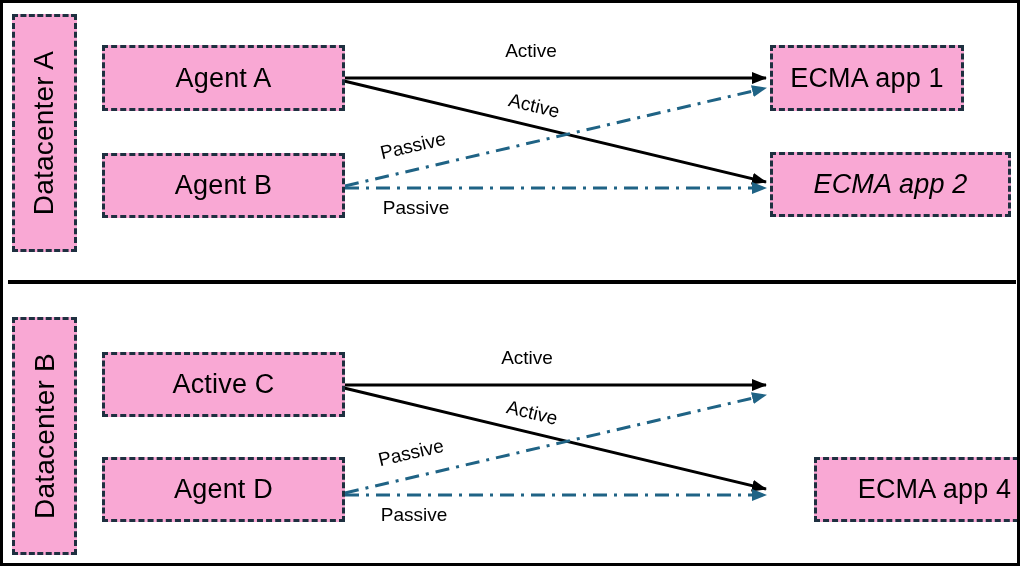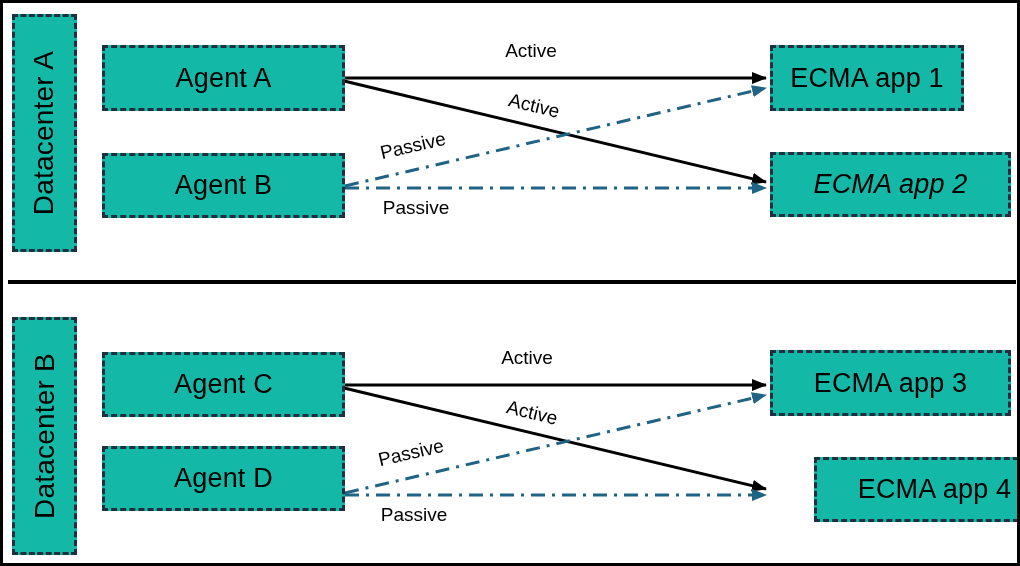--- a/index.html
+++ b/index.html
@@ -2,42 +2,42 @@
 <html style="--c-active: #000000; --c-passive: #1f6385; --c-box-border: #1e3040; --c-divider: #000000;"><head>
 <meta charset="utf-8">
 <style>
   html,body{margin:0;padding:0;background:#fff;font-family:"Liberation Sans",sans-serif;}
   *{box-sizing:border-box;}
   .stage{position:relative;width:1020px;height:566px;border:3px solid #000;background:#fff;overflow:hidden;}
 
   .box{
     position:absolute;
     border:3px dashed var(--c-box-border,#1e3040);
-    background:#14b8a6;
+    background:#f9a8d4;
     display:flex;align-items:center;justify-content:center;
     color:#000;font-size:27px;letter-spacing:.2px;
   }
   .dc-box{display:flex;align-items:center;justify-content:center;}
   .dc-label{
     transform:rotate(-90deg);
     white-space:nowrap;
     font-size:28px;color:#000;
   }
 
   
   .dcA  {left:9px;  top:11px;  width:65px;  height:238px;}
   .agA  {left:99px; top:42px;  width:243px; height:66px;}
   .agB  {left:99px; top:150px; width:243px; height:65px;}
   .app1 {left:767px;top:42px;  width:194px; height:66px;}
   .app2 {left:767px;top:149px; width:241px; height:65px;font-style:italic;}
 
   
   .dcB  {left:9px;  top:314px; width:65px;  height:238px;}
   .agC  {left:99px; top:349px; width:243px; height:65px;}
-  .agD  {left:99px; top:443px; width:243px; height:65px;}
+  .agD  {left:99px; top:454px; width:243px; height:65px;}
   .app3 {left:767px;top:347px; width:241px; height:66px;}
   .app4 {left:767px;top:454px; width:241px; height:65px;margin-left:44px;}
 
   .divider{position:absolute;left:5px;top:277px;width:1008px;height:4px;background:var(--c-divider,#000);}
 
   svg.wires{position:absolute;left:0;top:0;width:1020px;height:566px;pointer-events:none;}
   .ln-active{stroke:var(--c-active,#000);stroke-width:3;fill:none;}
   .ln-passive{stroke:var(--c-passive,#1f6385);stroke-width:3;fill:none;stroke-dasharray:14 7 3 7;}
   .mk-active{fill:var(--c-active,#000);}
   .mk-passive{fill:var(--c-passive,#1f6385);}
@@ -98,27 +98,24 @@
   <div class="wire-label rot-up" style="left:410px;top:143px;">Passive</div>
   <div class="wire-label" style="left:413px;top:205px;">Passive</div>
 
   <div class="divider"></div>
 
   <div class="box dc-box dcB">
     <span class="dc-label">Datacenter B</span>
   </div>
 
   <div class="box agC">
-    <span>Agent C</span>
+    <span>Active C</span>
   </div>
   <div class="box agD">
     <span>Agent D</span>
-  </div>
-  <div class="box app3">
-    <span>ECMA app 3</span>
   </div>
   <div class="box app4">
     <span>ECMA app 4</span>
   </div>
 
   <div class="wire-label" style="left:524px;top:355px;">Active</div>
   <div class="wire-label rot-dn" style="left:529px;top:410px;">Active</div>
   <div class="wire-label rot-up" style="left:408px;top:450px;">Passive</div>
   <div class="wire-label" style="left:411px;top:512px;">Passive</div>
 

